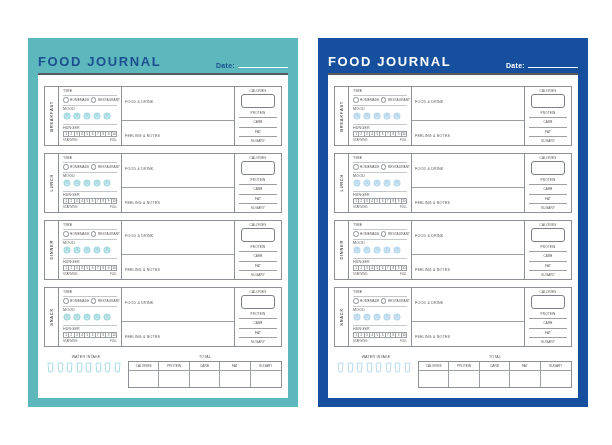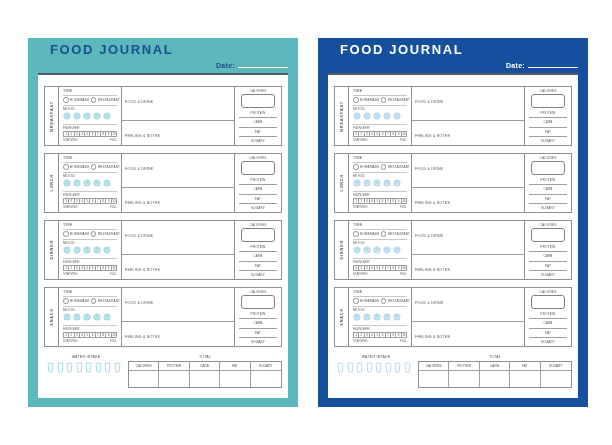--- a/index.html
+++ b/index.html
@@ -11,21 +11,21 @@
   .canvas{position:absolute;inset:0;}
   .page{
     position:absolute;top:38px;width:270px;height:369px;
     background:var(--page-bg);
   }
   .page.p0{left:28px;}
   .page.p1{left:318px;}
 
   .page-header{position:relative;height:35px;}
   .title{
-    position:absolute;left:10px;bottom:4px;margin:12px;
+    position:absolute;left:10px;bottom:4px;margin:0;
     font-size:13px;font-weight:bold;letter-spacing:1.6px;
     color:var(--title-color);
   }
   .date-wrap{
     position:absolute;right:10px;bottom:4px;width:72px;
     display:flex;align-items:baseline;gap:3px;
   }
   .date-label{font-size:7px;font-weight:bold;color:var(--title-color);letter-spacing:0.3px;}
   .date-line{flex:1;border-bottom:1.2px solid var(--date-line);height:6px;}
 

